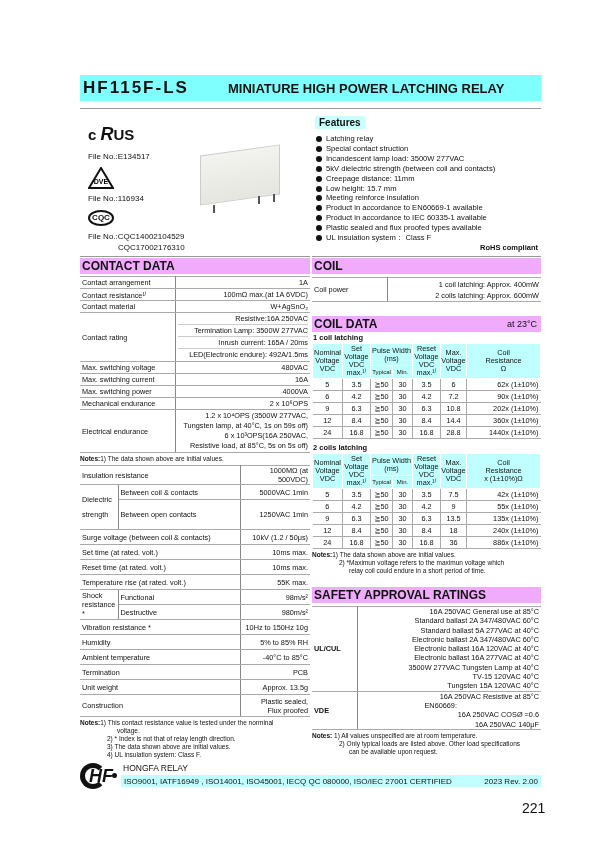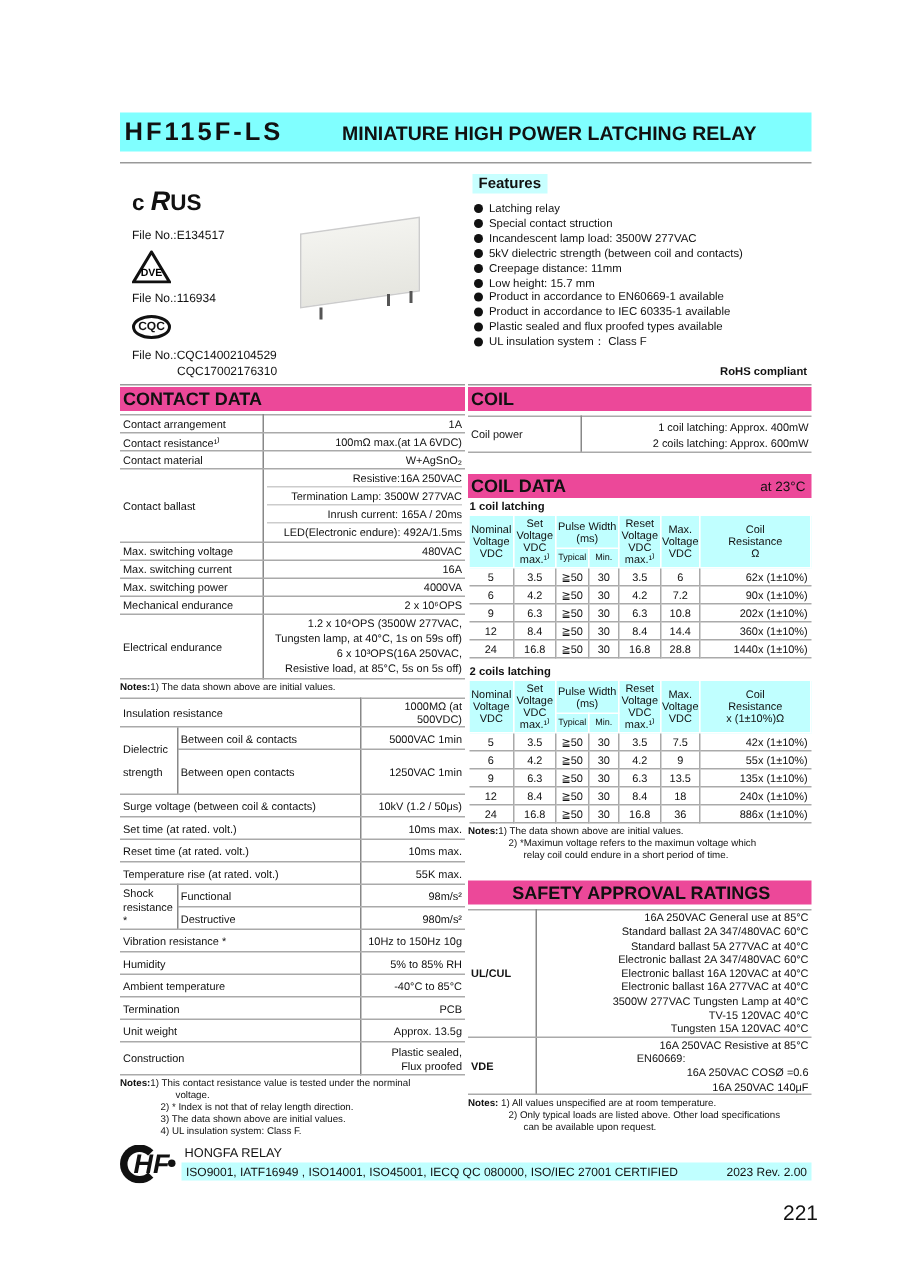--- a/index.html
+++ b/index.html
@@ -20,21 +20,21 @@
 
   .features { position: absolute; left: 312px; top: 112px; width: 229px; height: 145px; }
   .feat-title { background: #c8ffff; font-weight: bold; font-size: 10px; padding: 1px 4px; display: inline-block; margin-left: 3px; margin-top: 3px; }
   .feat-list { list-style: none; margin-top: 4px; }
   .feat-list li { font-size: 7.6px; line-height: 9.9px; padding-left: 14px; position: relative; }
   .feat-list li::before { content: ""; position: absolute; left: 4px; top: 2px; width: 6px; height: 6px; border-radius: 50%; background: #111; }
   .rohs { position: absolute; right: 3px; bottom: 5px; font-size: 7.5px; font-weight: bold; }
 
   .divider { position: absolute; height: 1px; background: #999; }
 
-  .sec-head { background: #ec4899; font-weight: bold; font-size: 12px; height: 16px; line-height: 16px; padding-left: 2px; display: flex; justify-content: space-between; }
+  .sec-head { background: #f0abfc; font-weight: bold; font-size: 12px; height: 16px; line-height: 16px; padding-left: 2px; display: flex; justify-content: space-between; }
   .sec-head .aside { font-weight: normal; font-size: 9px; padding-right: 4px; }
   table { border-collapse: collapse; width: 100%; font-size: 7.3px; }
   td { border-top: 1px solid #aaa; border-bottom: 1px solid #aaa; padding: 0 2px; height: 12px; vertical-align: middle; }
   td.lbl { border-right: 1px solid #888; }
   td.val { text-align: right; }
   .sublines div { border-bottom: 1px solid #ccc; height: 12px; line-height: 12px; text-align: right; }
   .sublines div:last-child { border-bottom: none; }
   .note { font-size: 6.5px; line-height: 8px; margin-top: 2px; }
   .note b { font-weight: bold; }
   .note .ind { padding-left: 27px; }
@@ -94,20 +94,21 @@
 
 <div class="features">
   <div class="feat-title">Features</div>
   <ul class="feat-list">
     <li>Latching relay</li>
     <li>Special contact struction</li>
     <li>Incandescent lamp load: 3500W 277VAC</li>
     <li>5kV dielectric strength (between coil and contacts)</li>
     <li>Creepage distance: 11mm</li>
     <li>Low height: 15.7 mm</li>
+    <li>Meeting reinforce insulation</li>
     <li>Product in accordance to EN60669-1 available</li>
     <li>Product in accordance to IEC 60335-1 available</li>
     <li>Plastic sealed and flux proofed types available</li>
     <li>UL insulation system： Class F</li>
   </ul>
   <div class="rohs">RoHS compliant</div>
 </div>
 <div class="divider" style="left:80px;top:256px;width:230px;"></div>
 <div class="divider" style="left:312px;top:256px;width:229px;"></div>
 
@@ -123,21 +124,21 @@
         </tr>
     <tr>
           <td class="lbl">Contact resistance¹⁾</td>
           <td class="val">100mΩ max.(at 1A  6VDC)</td>
         </tr>
     <tr>
           <td class="lbl">Contact material</td>
           <td class="val">W+AgSnO₂</td>
         </tr>
     <tr>
-          <td class="lbl">Contact ballast</td>
+          <td class="lbl">Contact rating</td>
       <td class="sublines" style="padding:0 2px;">
         <div>Resistive:16A 250VAC</div>
         <div>Termination Lamp: 3500W 277VAC</div>
         <div>Inrush current: 165A / 20ms</div>
         <div>LED(Electronic endure): 492A/1.5ms</div>
       </td>
         </tr>
     <tr>
           <td class="lbl">Max. switching voltage</td>
           <td class="val">480VAC</td>
@@ -446,21 +447,21 @@
           <td>886x (1±10%)</td>
         </tr>
       </tbody>
   </table>
   <div class="note">
     <div><b>Notes:</b><span>1) The data shown above are initial values.</span></div>
     <div class="ind">2) *Maximun voltage refers to the maximun voltage which</div>
     <div class="ind2">relay coil could endure in a short period of time.</div>
   </div>
 
-  <div class="sec-head" style="margin-top:12px;justify-content:center;">
+  <div class="sec-head" style="margin-top:12px;">
       <span>SAFETY APPROVAL RATINGS</span>
     </div>
   <table class="safety" style="margin-top:3px;">
     <tbody>
         <tr>
       <td class="lbl" style="width:45px;font-weight:bold;">UL/CUL</td>
       <td class="lines">
         <div>16A  250VAC General use at 85°C</div>
             <div>Standard ballast 2A 347/480VAC 60°C</div>
             <div>Standard ballast 5A 277VAC at 40°C</div>

